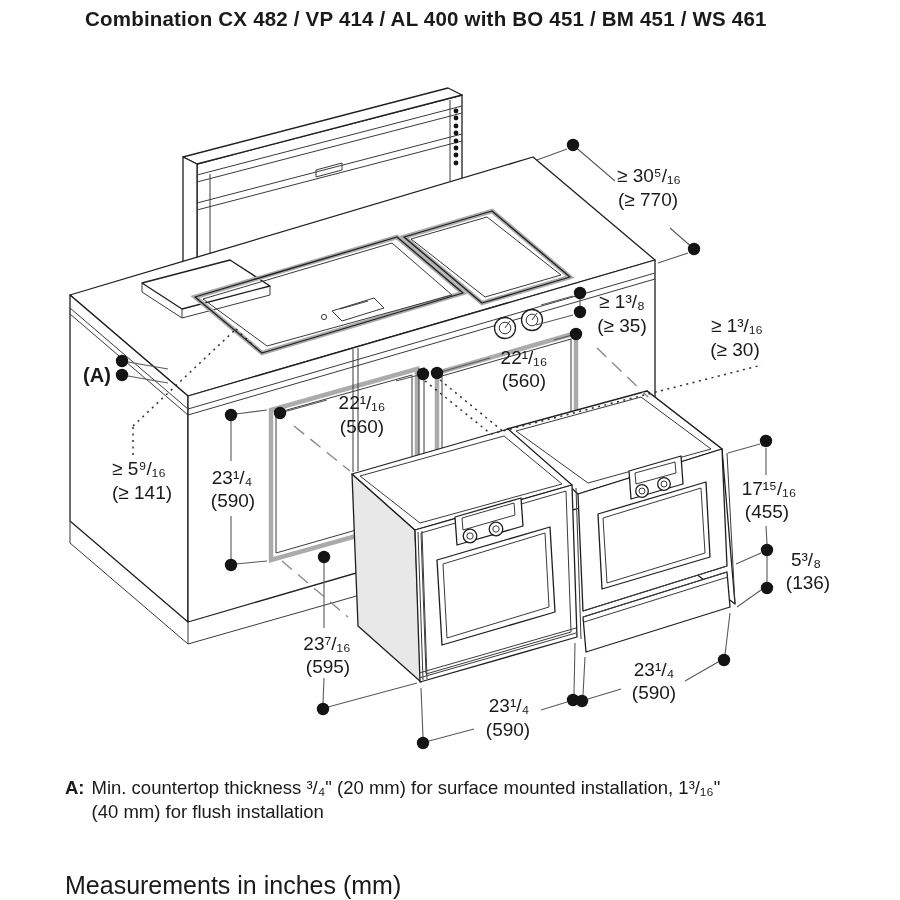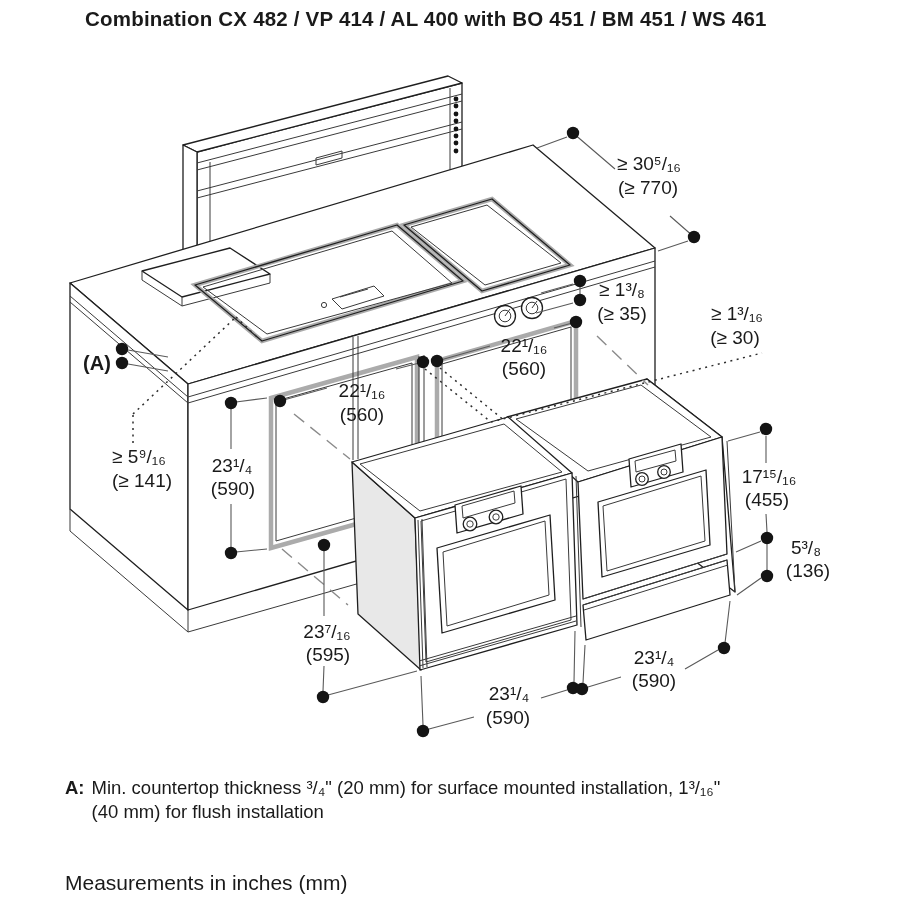--- a/index.html
+++ b/index.html
@@ -1,21 +1,21 @@
 <!DOCTYPE html>
 <html><head>
 <meta charset="utf-8">
 <style>
   html,body{margin:0;padding:0;background:#ffffff;}
   body{width:900px;height:900px;position:relative;font-family:"Liberation Sans","DejaVu Sans",sans-serif;color:#1a1a1a;overflow:hidden;}
   .title{position:absolute;left:65px;top:5px;width:790px;font-size:20.5px;line-height:27px;font-weight:bold;letter-spacing:.2px;margin-left:20px;}
-  .diagram{position:absolute;left:0;top:60px;width:781px;height:700px;}
+  .diagram{position:absolute;left:0;top:72px;width:781px;height:700px;}
   .noteA{position:absolute;left:65px;top:776px;display:flex;font-size:18.5px;line-height:24px;}
   .noteA .lbl{font-weight:bold;margin-right:7px;white-space:pre;}
-  .meas{position:absolute;left:65px;top:871px;font-size:21px;}
+  .meas{position:absolute;left:65px;top:871px;font-size:25px;}
   svg{display:block;}
   .dim{font-size:19px;fill:#1a1a1a;}
   .dimb{font-size:20px;font-weight:bold;fill:#1a1a1a;}
   .edge{stroke:#1f1f1f;stroke-width:1.3;fill:none;stroke-linejoin:round;}
   .edgef{stroke:#1f1f1f;stroke-width:1.3;fill:#ffffff;stroke-linejoin:round;}
   .thin{stroke:#3a3a3a;stroke-width:1;fill:none;}
   .gray{stroke:#ababab;stroke-width:4.5;fill:none;}
   .dline{stroke:#5a5a5a;stroke-width:1.1;fill:none;}
   .dot{fill:#141414;stroke:none;}
   .dotted{stroke:#2e2e2e;stroke-width:1.5;fill:none;stroke-dasharray:2 4.5;}

